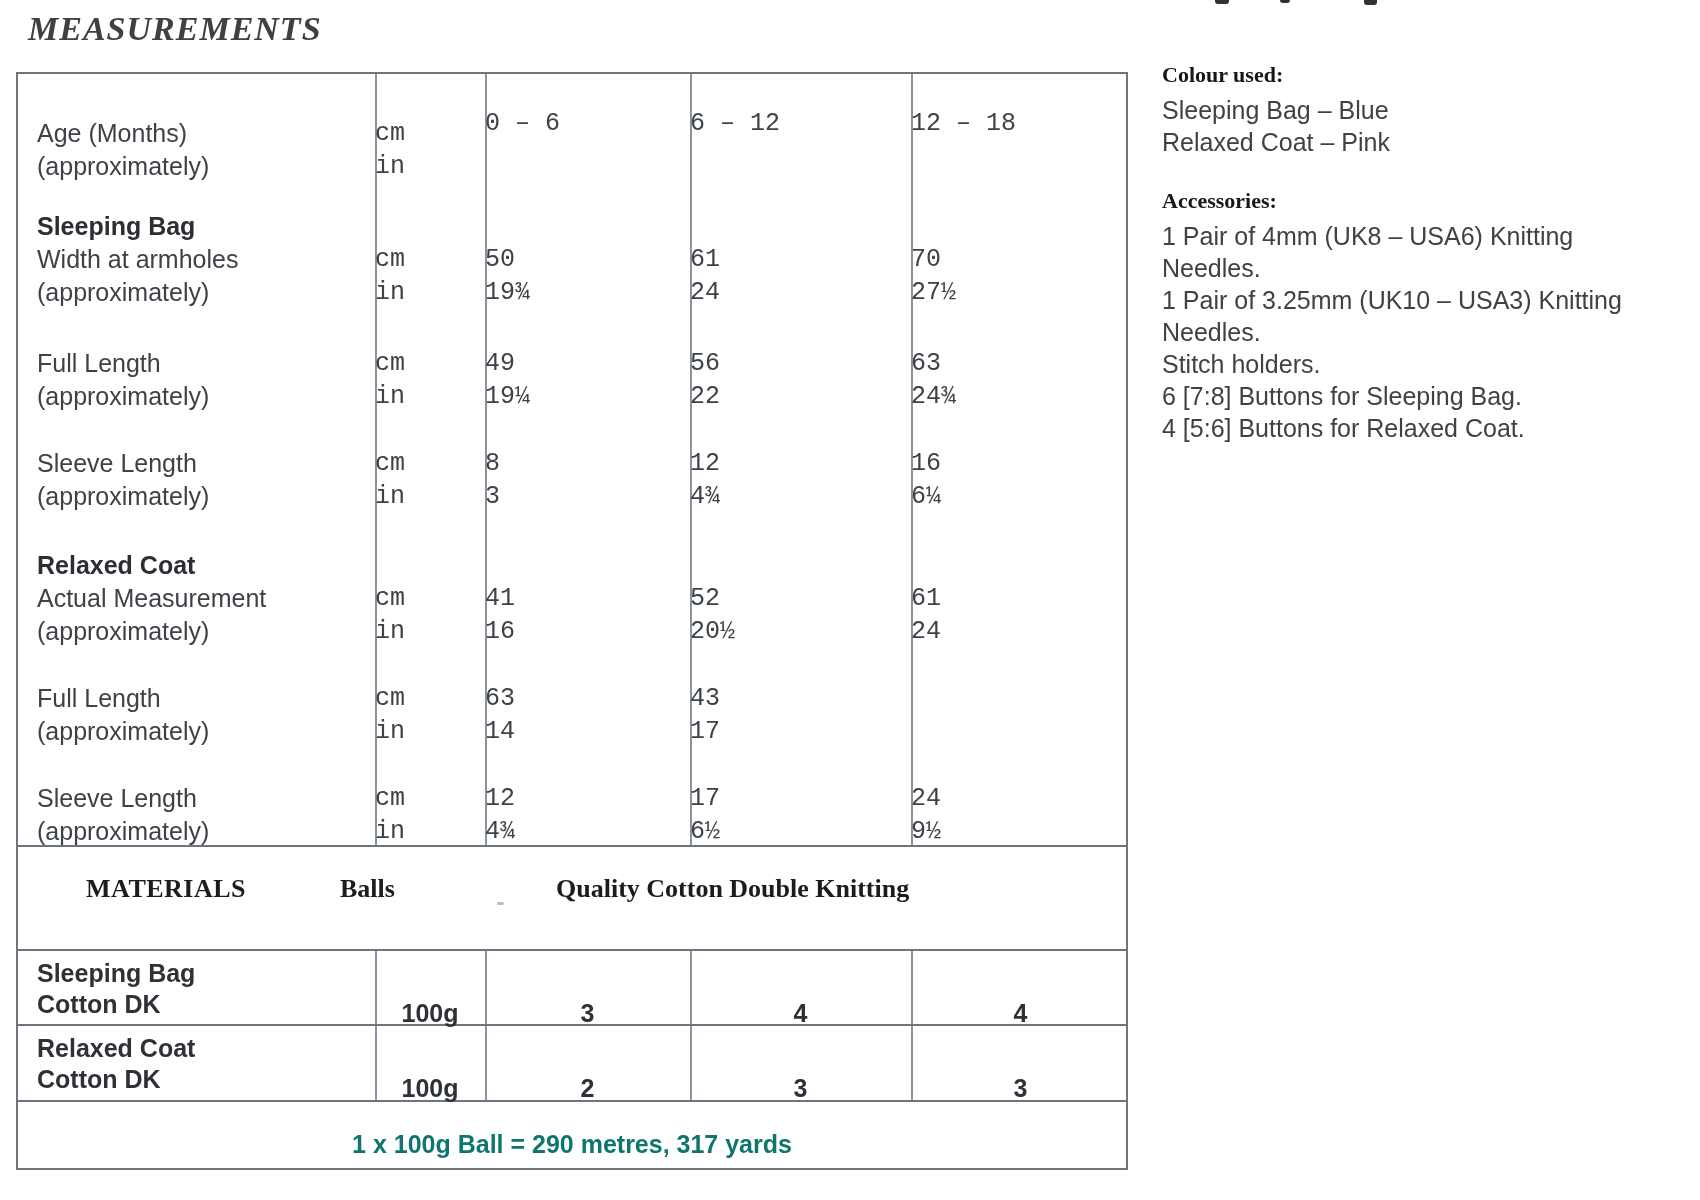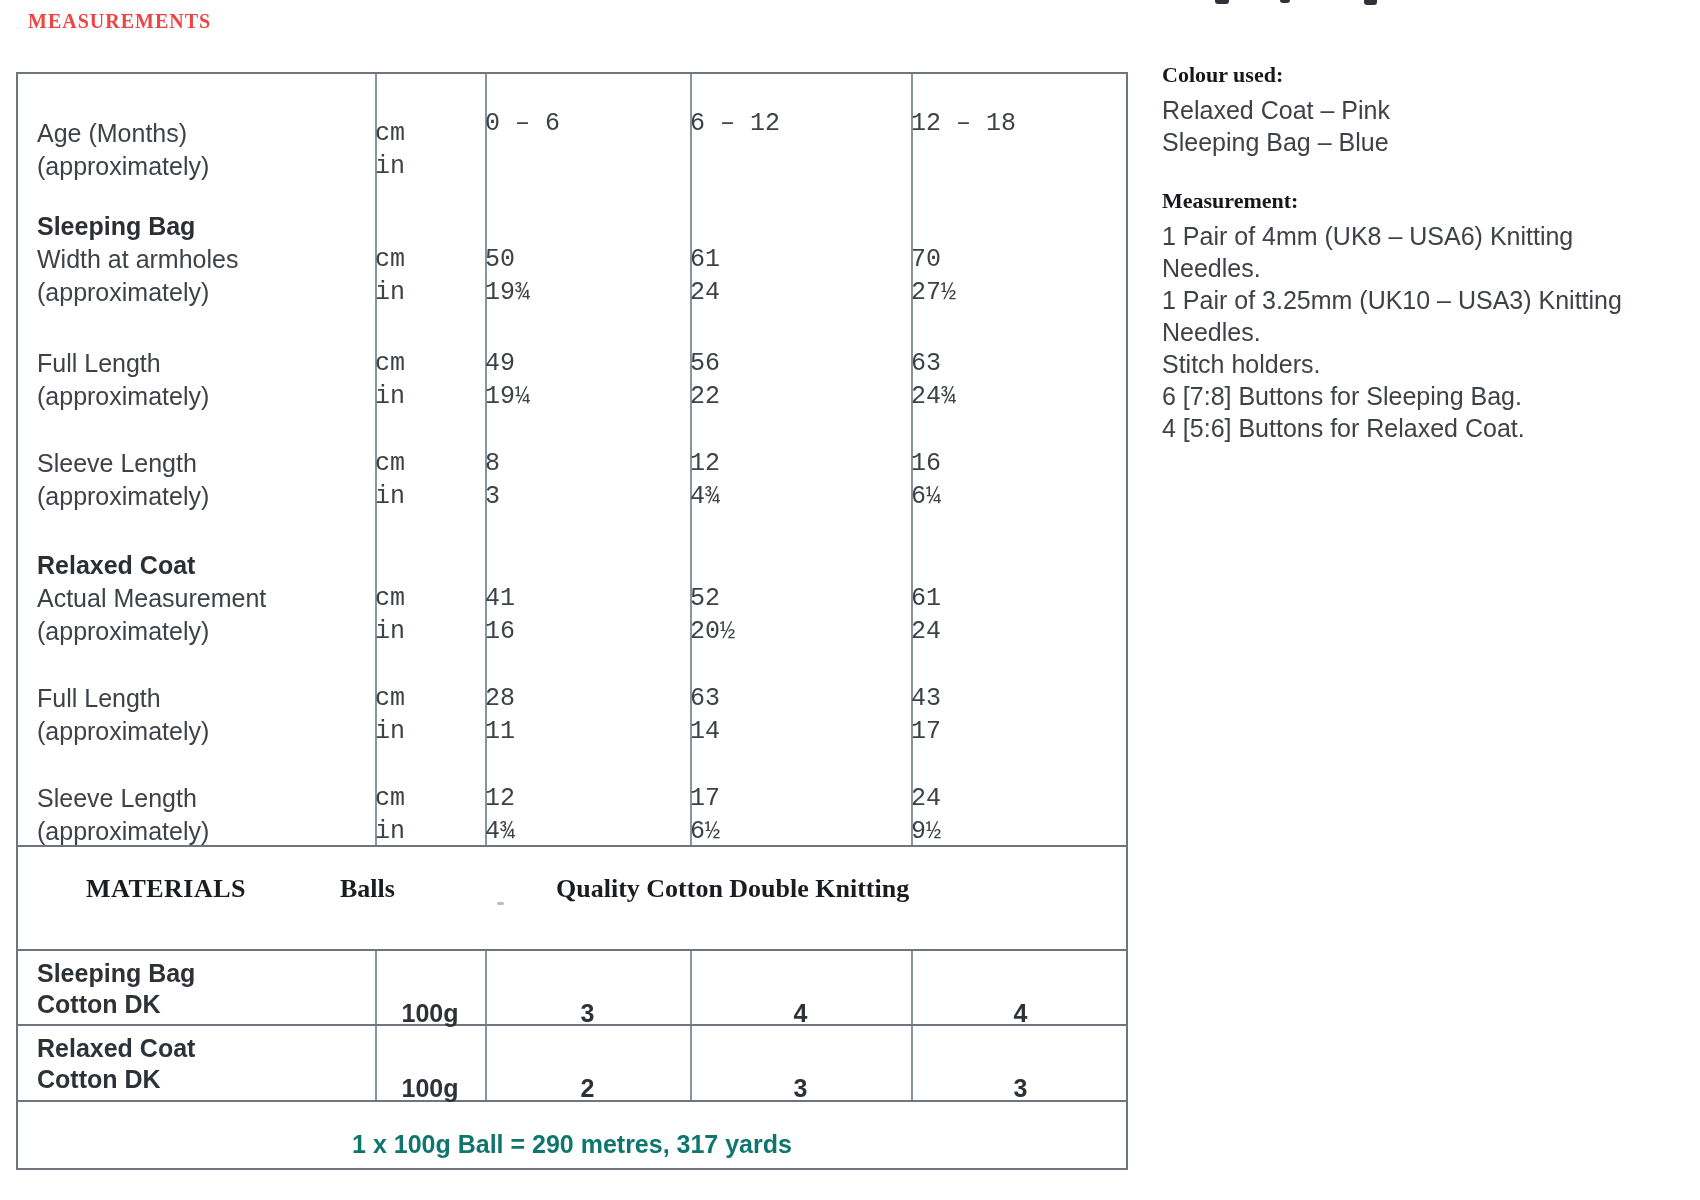--- a/index.html
+++ b/index.html
@@ -4,21 +4,21 @@
 <style>
   html,body{margin:0;padding:0;}
   .sheet{
     position:relative; width:1700px; height:1200px; background:#ffffff;
     font-family:"Liberation Sans", sans-serif; color:#3e4247; overflow:hidden;
   }
   
   .page-heading{
     position:absolute; left:28px; top:10px; margin:0;
     font-family:"Liberation Serif", serif; font-weight:bold;
-    font-size:20px; letter-spacing:1px; color:#ef4444;
+    font-size:34px; letter-spacing:1px; color:#404040;font-style:italic;
   }
   
   .artifact{position:absolute; background:#2f3238; border-radius:0 0 3px 3px;}
   .a1{left:1215px; top:0; width:14px; height:4px;}
   .a2{left:1280px; top:0; width:10px; height:3px;}
   .a3{left:1364px; top:0; width:13px; height:5px;}
   .a4{left:497px; top:902px; width:7px; height:3px; background:rgba(60,64,70,.35); border-radius:2px;}
 
   
   .mtable{
@@ -226,24 +226,20 @@
     <div class="grp g5 gh2">
       <div class="cell lblcol">
         <div class="ln">Full Length</div>
         <div class="ln">(approximately)</div>
       </div>
       <div class="cell unitcol">
         <div class="ln">cm</div>
         <div class="ln">in</div>
       </div>
       <div class="cell valcol">
-        <div class="ln">28</div>
-        <div class="ln">11</div>
-      </div>
-      <div class="cell valcol">
         <div class="ln">63</div>
         <div class="ln">14</div>
       </div>
       <div class="cell valcol">
         <div class="ln">43</div>
         <div class="ln">17</div>
       </div>
     </div>
 
     <div class="grp g6 gh2">
@@ -295,24 +291,24 @@
       <div class="mval">2</div>
       <div class="mval">3</div>
       <div class="mval">3</div>
     </div>
 
     <div class="mat-note">1 x 100g Ball = 290 metres, 317 yards</div>
   </div>
 
   <div class="side">
     <div class="side-h">Colour used:</div>
+    <div class="side-line">Sleeping Bag – Blue</div>
     <div class="side-line">Relaxed Coat – Pink</div>
-    <div class="side-line">Sleeping Bag – Blue</div>
-
-    <div class="block2 side-h">Measurement:</div>
+
+    <div class="block2 side-h">Accessories:</div>
     <div class="side-line">1 Pair of 4mm (UK8 – USA6) Knitting Needles.</div>
     <div class="side-line">1 Pair of 3.25mm (UK10 – USA3) Knitting Needles.</div>
     <div class="side-line">Stitch holders.</div>
     <div class="side-line">6 [7:8] Buttons for Sleeping Bag.</div>
     <div class="side-line">4 [5:6] Buttons for Relaxed Coat.</div>
   </div>
 
 </div>
 
 </body></html>

